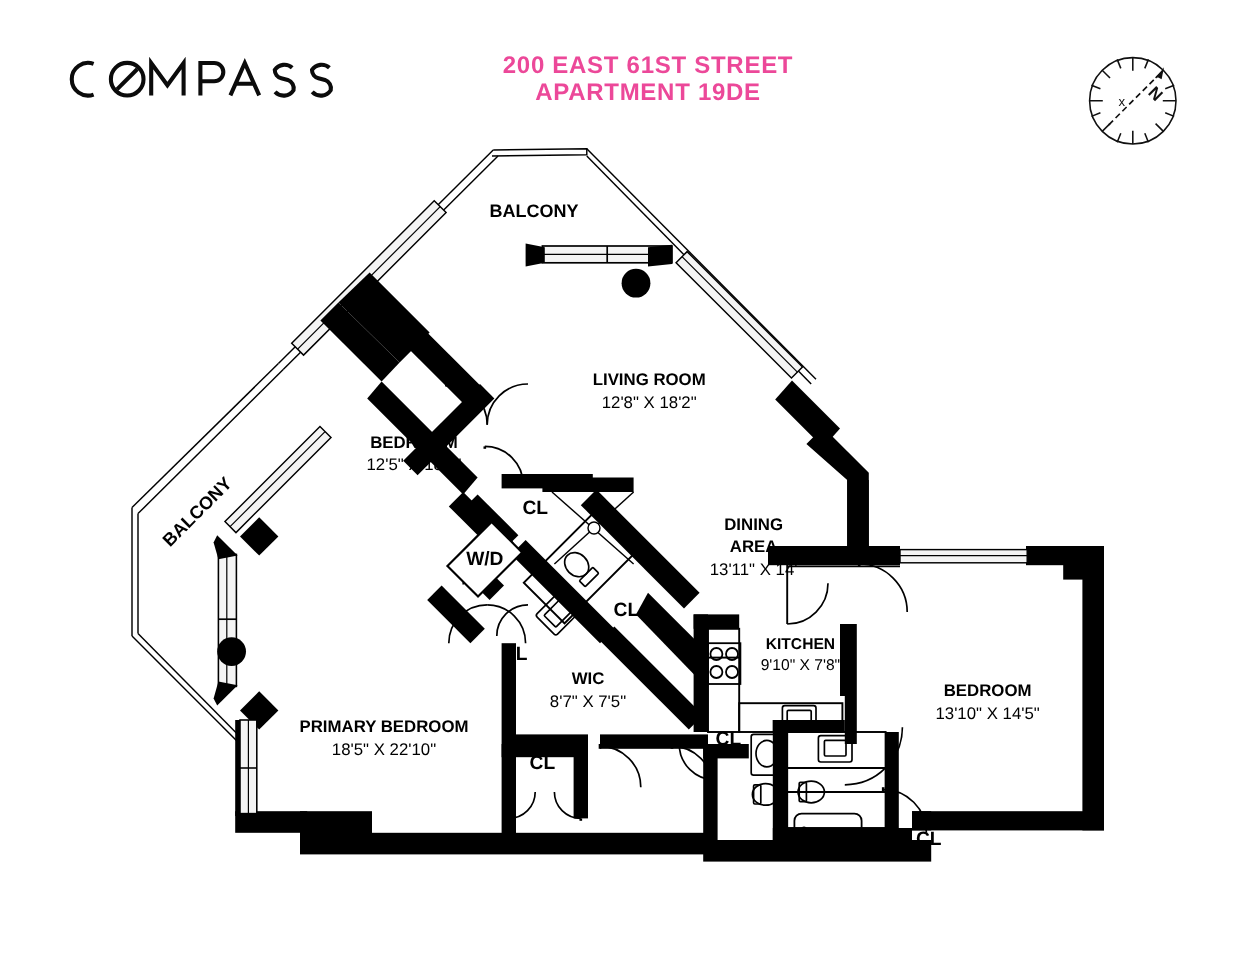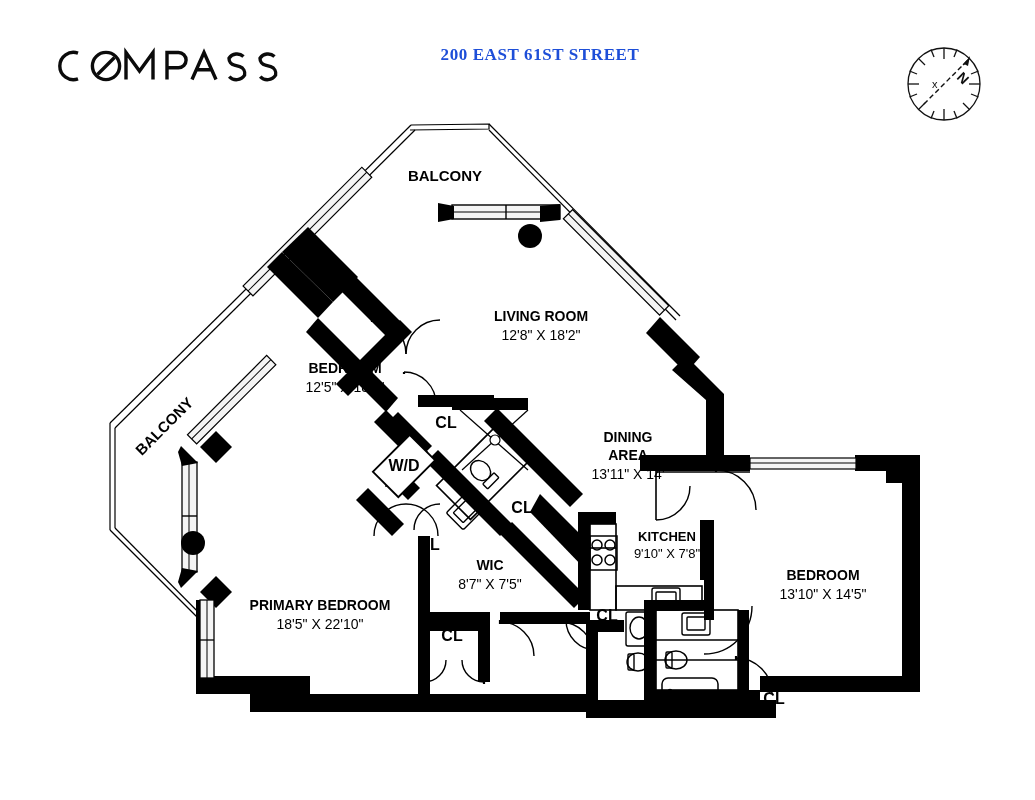--- a/index.html
+++ b/index.html
@@ -30,25 +30,25 @@
   }
   #brand-logo svg { display: block; }
   #title-block {
     position: absolute;
     left: 330px;
     top: 44px;
     width: 420px;
     text-align: center;
   }
   .title-line {
-    font-family: Liberation Serif, serif;
+    font-family: Liberation Sans, sans-serif;
     font-weight: bold;
-    font-size: 17px;
+    font-size: 20px;
     letter-spacing: 0.6px;
-    color: #1d4ed8;
+    color: #ec4899;
     line-height: 22px;
     white-space: nowrap;
   }
   #compass-rose {
     position: absolute;
     left: 898px;
     top: 38px;
     width: 92px;
     height: 92px;
   }
@@ -100,20 +100,21 @@
         <path d="M195.5 12.5 A9.6 9.6 0 0 0 181 14.3 A7 7 0 0 0 186.4 21.2 L191.8 22.6 A7.4 7.4 0 0 1 196.6 31.2 A9.8 9.8 0 0 1 181.2 32.6"></path>
 
         <path d="M226.5 12.5 A9.6 9.6 0 0 0 212 14.3 A7 7 0 0 0 217.4 21.2 L222.8 22.6 A7.4 7.4 0 0 1 227.6 31.2 A9.8 9.8 0 0 1 212.2 32.6"></path>
       </g>
       <text x="0" y="-20" fill="#000" font-size="1">COMPASS</text>
     </svg>
   </div>
 
   <div id="title-block">
     <div class="title-line">200 EAST 61ST STREET</div>
+    <div class="title-line">APARTMENT 19DE</div>
   </div>
 
   <div id="compass-rose">
     <svg viewBox="0 0 92 92" width="92" height="92">
       <circle cx="46" cy="46" r="36" fill="none" stroke="#111" stroke-width="1.3"></circle>
       <g stroke="#111" stroke-width="1.3">
         <line x1="46" y1="10" x2="46" y2="21"></line>
         <line x1="46" y1="71" x2="46" y2="82"></line>
         <line x1="10" y1="46" x2="21" y2="46"></line>
         <line x1="71" y1="46" x2="82" y2="46"></line>

